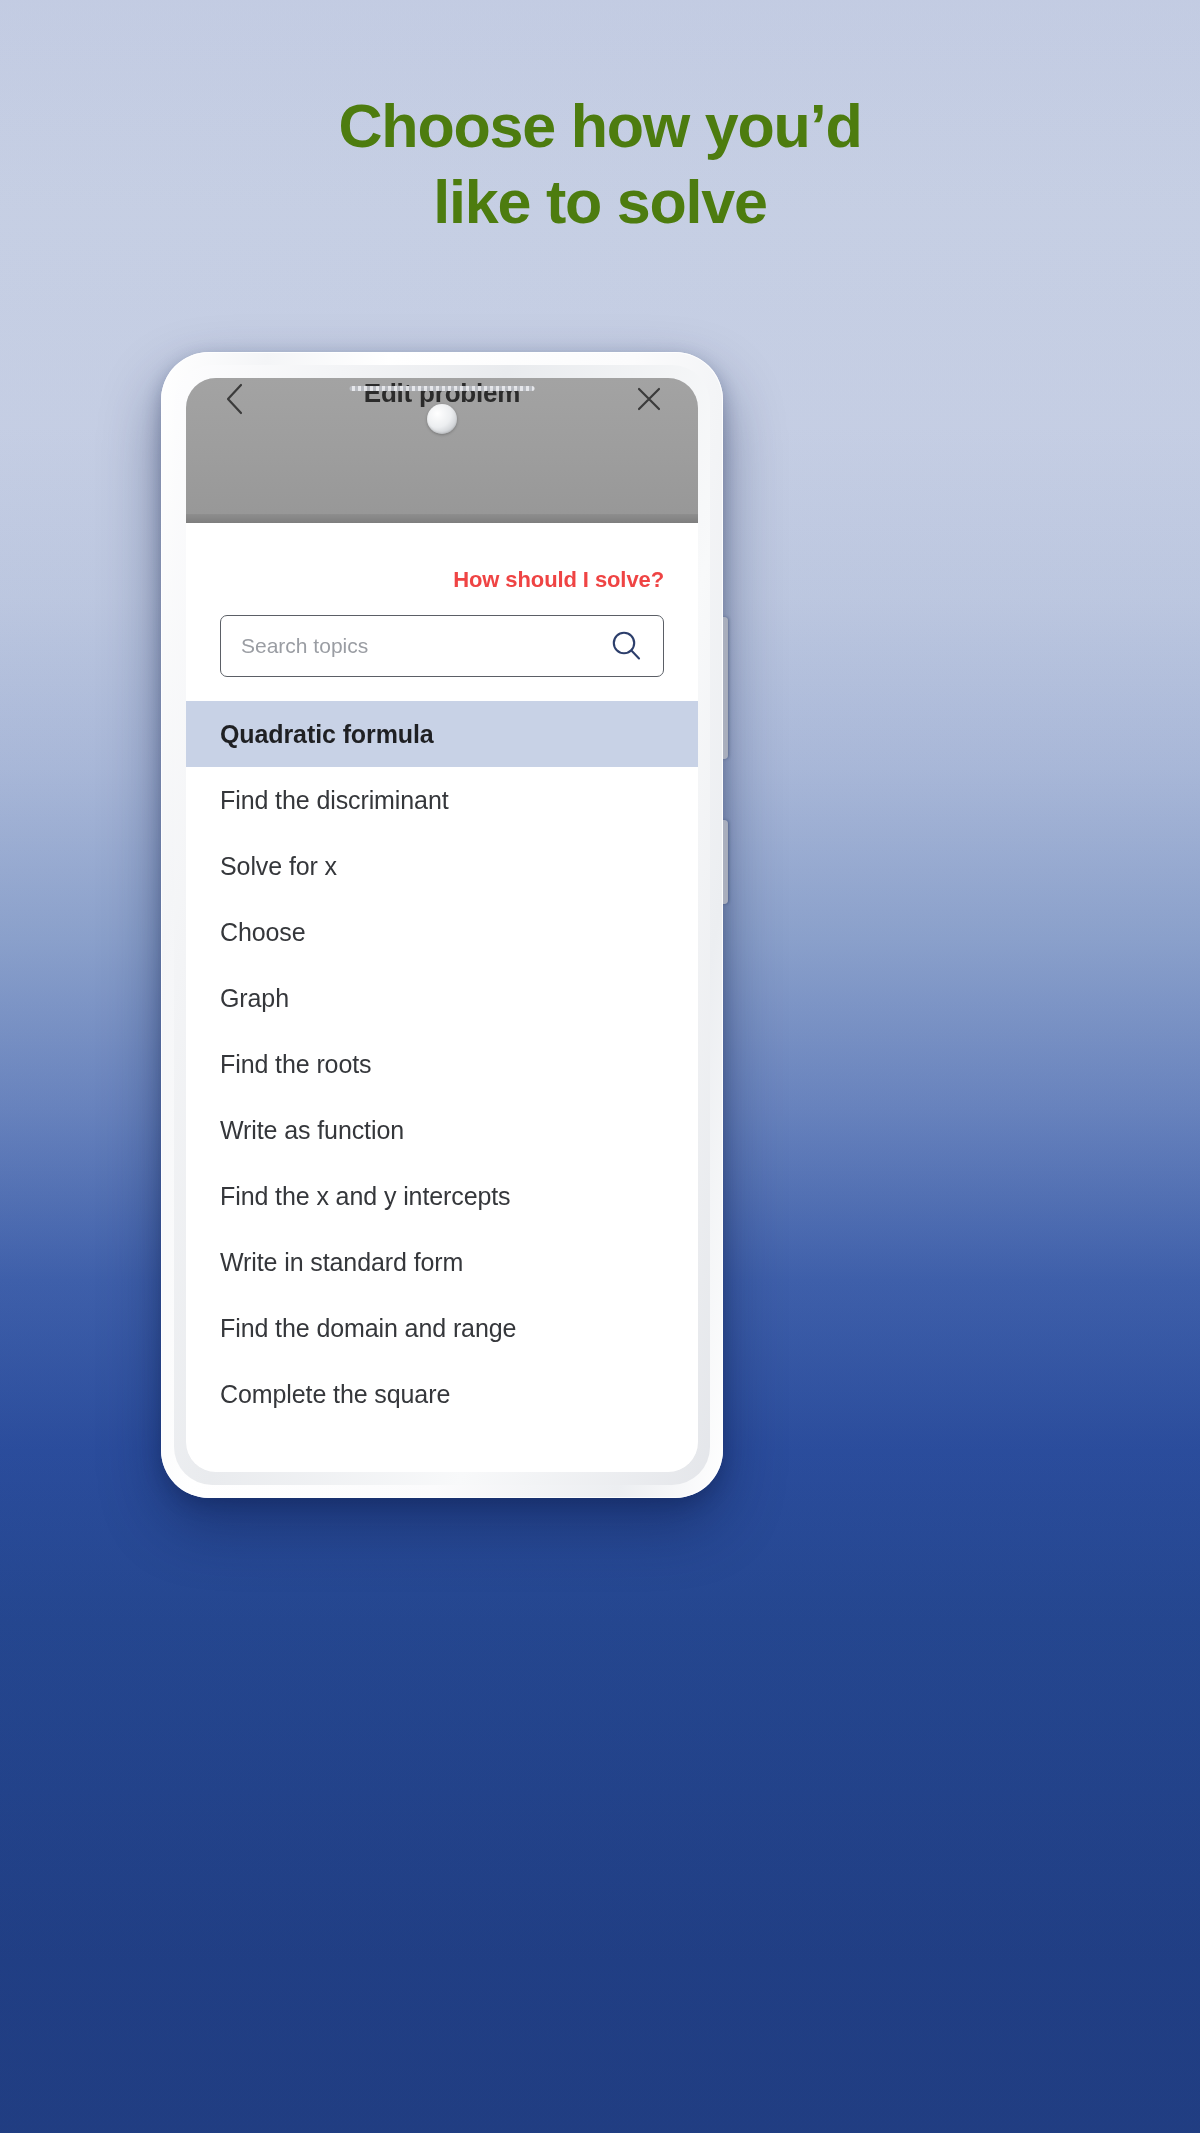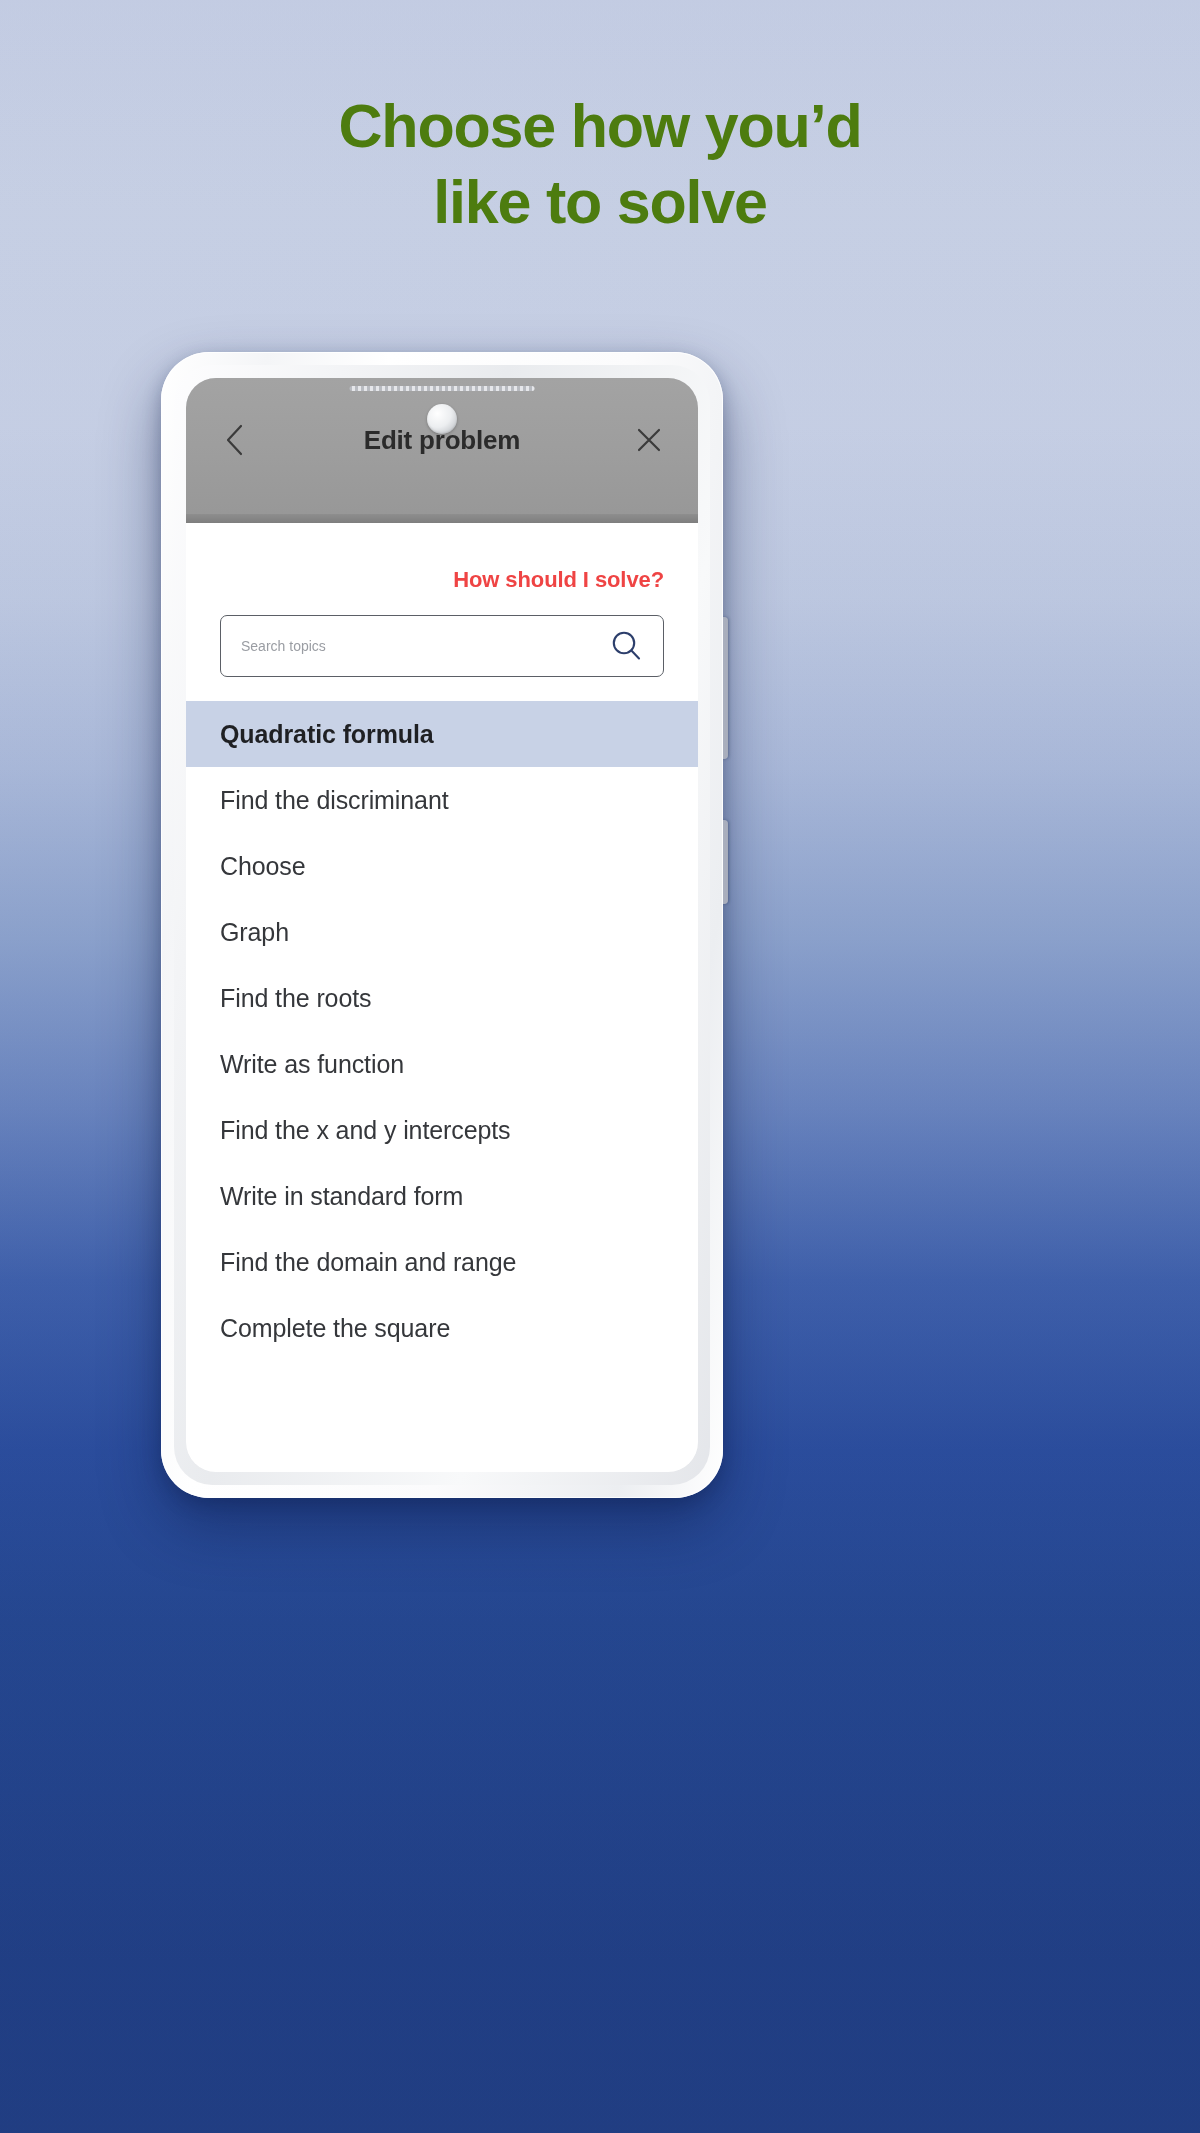--- a/index.html
+++ b/index.html
@@ -104,21 +104,21 @@
     opacity:.95;
     z-index:5;
   }
 
   
   .app-header {
     position:relative;
     height:145px;
     background:linear-gradient(180deg,#a3a3a3 0%, #9d9d9d 55%, #979797 100%);
     display:flex;
-    align-items:center;
+    align-items:flex-start;
     padding:0 26px 18px 26px;
     gap:36px;
   }
   .app-header::after {
     content:"";
     position:absolute;
     left:0; right:0; bottom:0;
     height:9px;
     background:linear-gradient(180deg,#8e8e8e,#7e7e7e);
   }
@@ -176,21 +176,21 @@
     display:flex;
     align-items:center;
     padding:0 20px;
     background:#fff;
   }
   .search-box input {
     flex:1;
     border:none;
     outline:none;
     font-family:"Liberation Sans", sans-serif;
-    font-size:14px;
+    font-size:21px;
     color:#2b2d30;
     background:transparent;
   }
   .search-box input::placeholder { color:#9a9da3; }
 
   .search-icon { flex:0 0 auto; display:flex; }
 
   
   .topic-list { }
   .topic {
@@ -281,20 +281,23 @@
       </div>
 
       <div class="topic-list">
         <div class="topic selected">
           <span>Quadratic formula</span>
         </div>
         <div class="topic">
           <span>Find the discriminant</span>
         </div>
         <div class="topic">
+          <span>Solve for x</span>
+        </div>
+        <div class="topic">
           <span>Choose</span>
         </div>
         <div class="topic">
           <span>Graph</span>
         </div>
         <div class="topic">
           <span>Find the roots</span>
         </div>
         <div class="topic">
           <span>Write as function</span>

